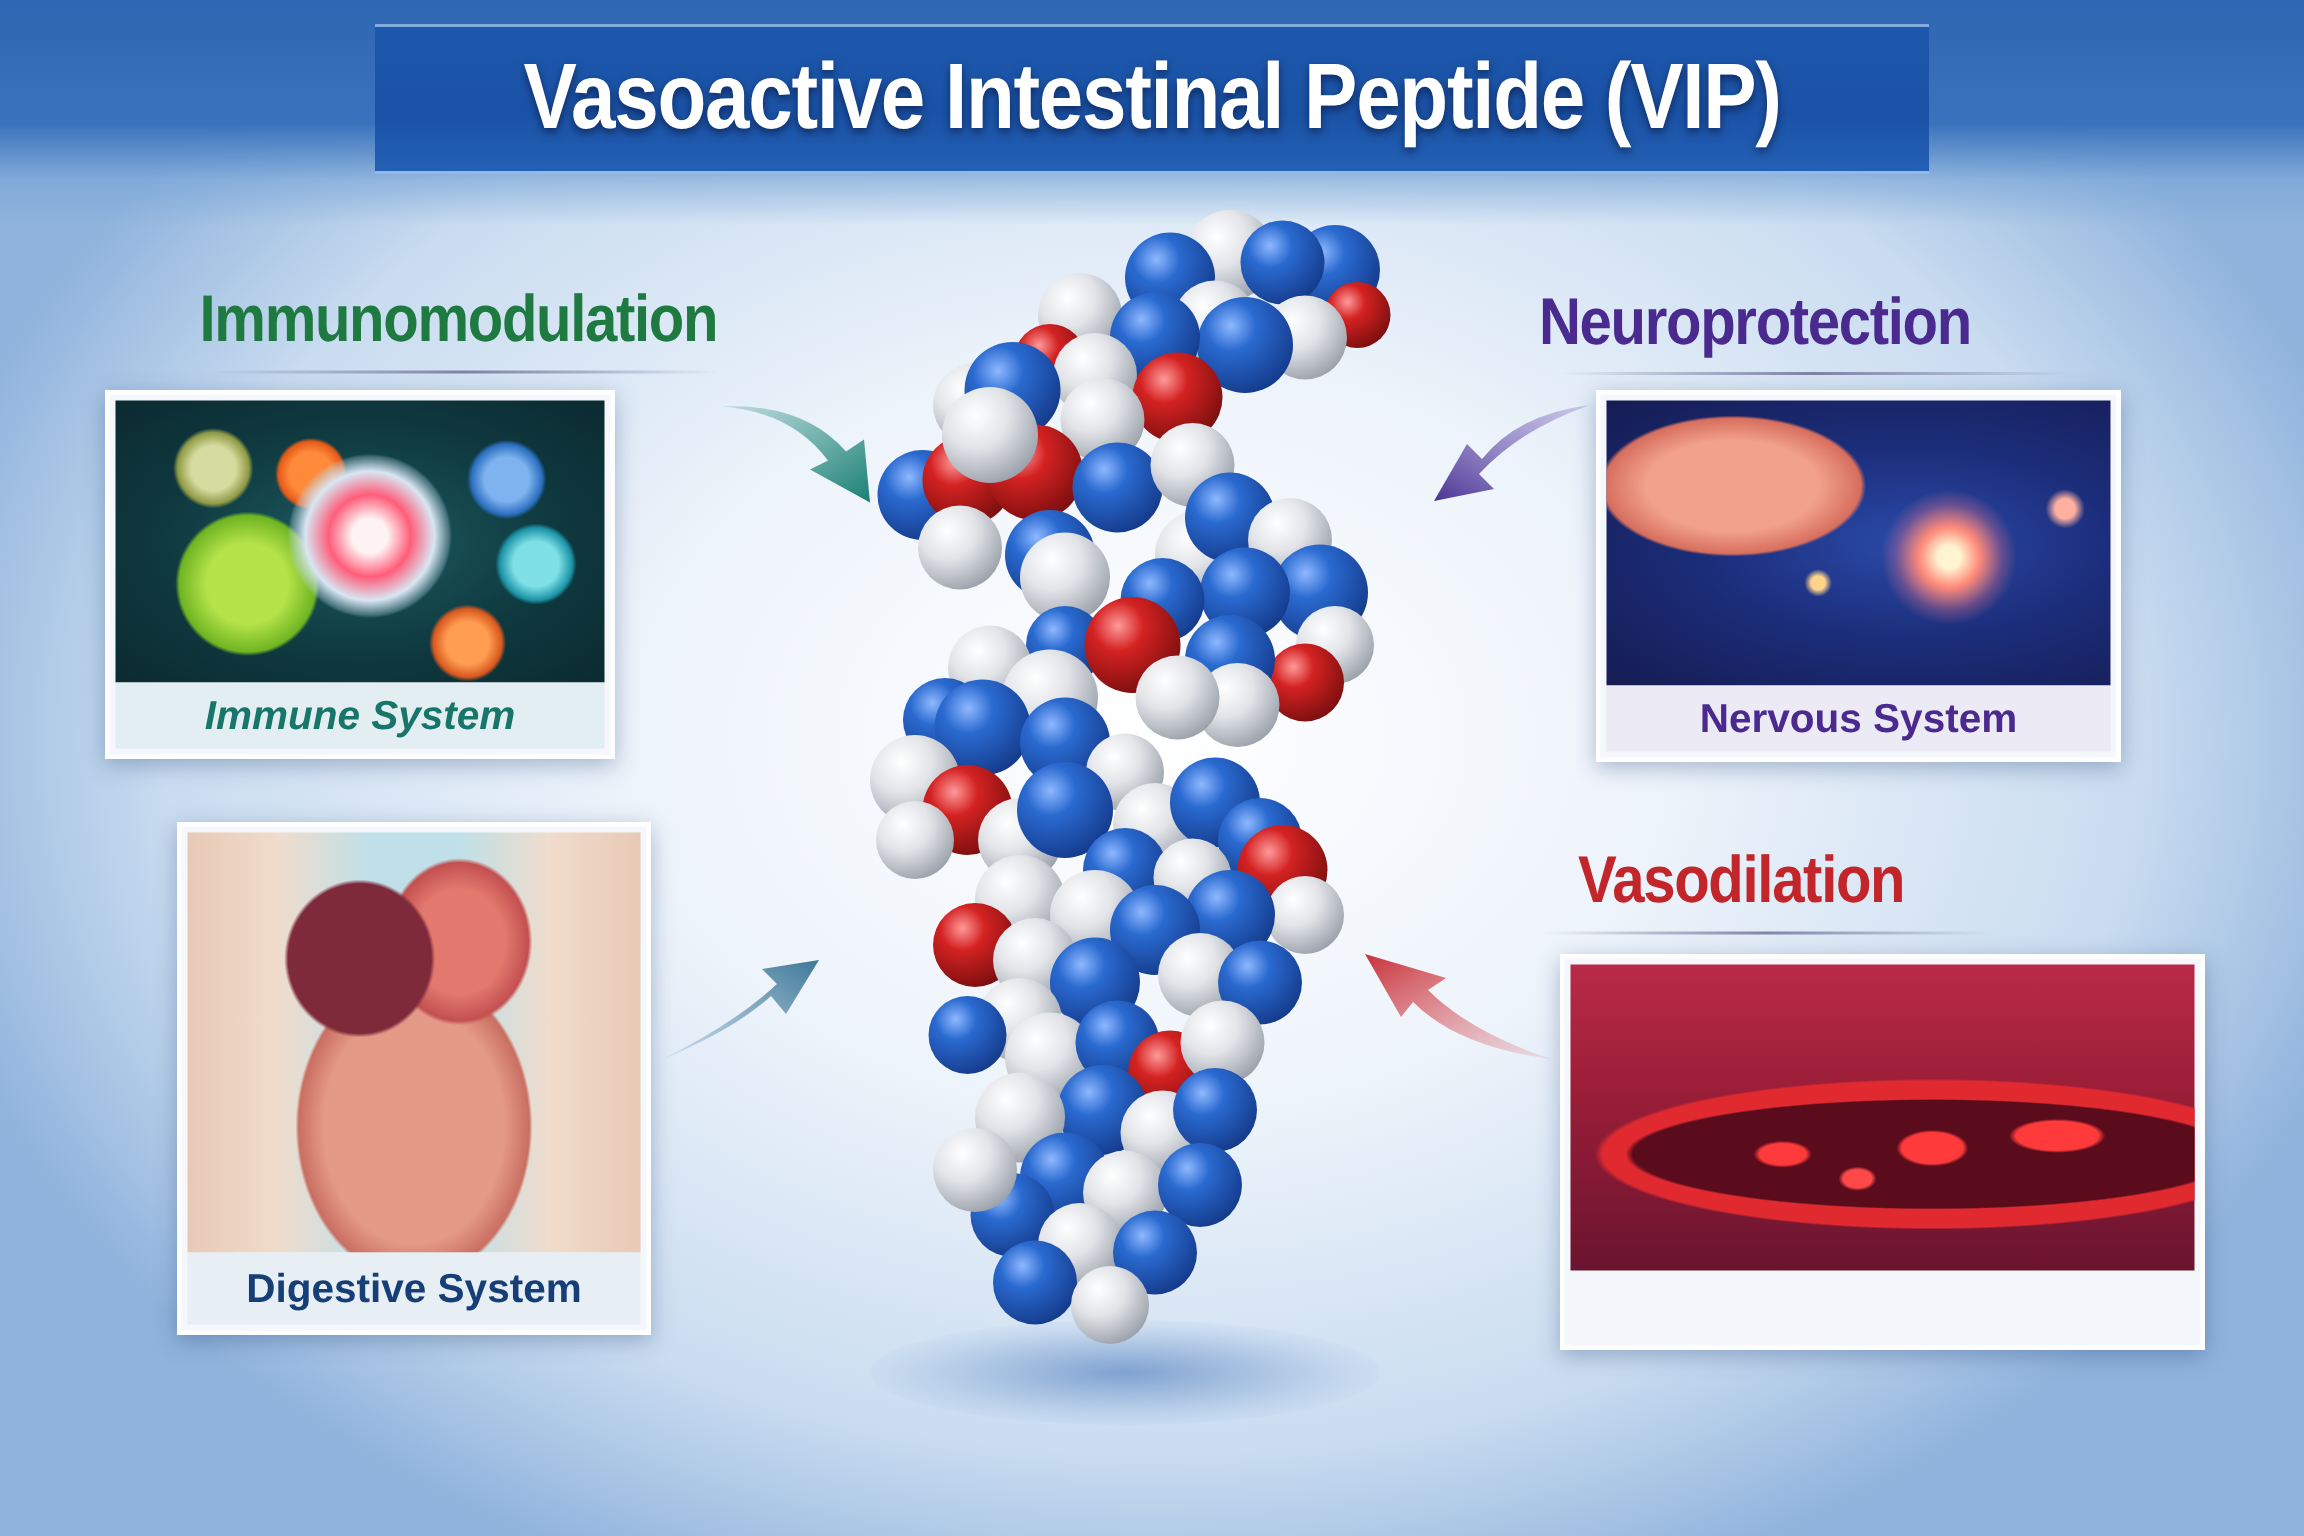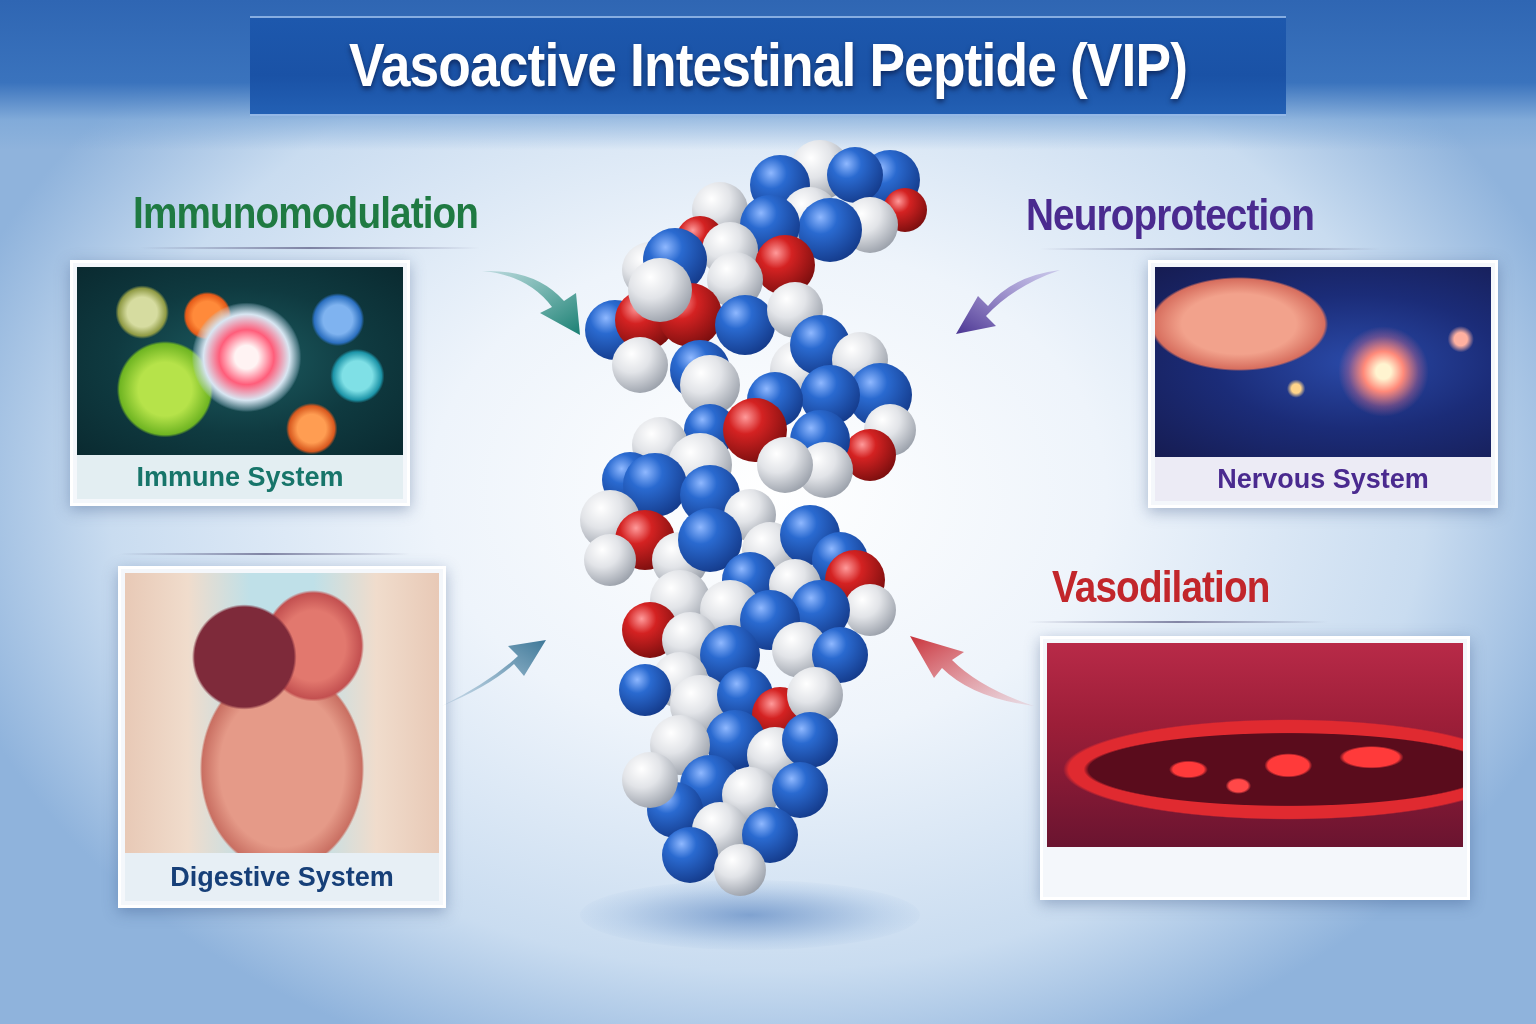--- a/index.html
+++ b/index.html
@@ -27,52 +27,52 @@
 </style>
 </head>
 <body>
 
 <div class="topband"></div>
 <div class="titlebar"></div>
 <div class="title">Vasoactive Intestinal Peptide (VIP)</div>
 
 <div class="heading" style="left:133px;top:188px;color:#1f7a42;">Immunomodulation</div>
 <div class="rule" style="left:140px;top:247px;width:340px;"></div>
-<div class="card" style="left:70px;top:260px;width:334px;height:240px;">
+<div class="card" style="left:70px;top:260px;width:334px;height:240px;font-style:italic;">
   <div class="pic" style="height:188px;background:radial-gradient(circle at 52% 48%,#fff3f3 0 6%,#ff5d7a 14%,#d8e6f2 22%,rgba(180,210,230,0.3) 27%,transparent 28%),radial-gradient(circle at 27% 65%,#b6e34a 0 10%,#6fb522 17%,transparent 18%),radial-gradient(circle at 40% 26%,#ff8a3a 0 6%,#e55a18 9%,transparent 10%),radial-gradient(circle at 20% 24%,#d6dca0 0 5%,#8f9a44 8%,transparent 9%),radial-gradient(circle at 80% 28%,#7fb3f0 0 5%,#2b6fc0 8%,transparent 9%),radial-gradient(circle at 86% 58%,#7fe0e6 0 5%,#1c94a8 8%,transparent 9%),radial-gradient(circle at 72% 86%,#ff9d52 0 5%,#d8581e 8%,transparent 9%),radial-gradient(ellipse at 50% 50%,#1d5d62 0%,#0f3a40 55%,#0a2a30 100%);"></div>
   <div class="cap" style="height:44px;line-height:44px;color:#17756a;background:#e3eef2;">Immune System</div>
 </div>
 <svg class="arrow" style="left:480px;top:265px;" width="110" height="80">
   <defs>
       <linearGradient id="ga" x1="0" y1="0" x2="1" y2="1">
         <stop offset="0" stop-color="#1f8a7a" stop-opacity="0.2"></stop>
         <stop offset="1" stop-color="#1a7f73"></stop>
       </linearGradient>
     </defs>
   <path d="M2 6 Q48 10 72 42 L60 48 L100 70 L96 28 L84 36 Q56 4 2 6 Z" fill="url(#ga)"></path>
 </svg>
 
 <div class="heading" style="left:1026px;top:190px;color:#4a2a8f;">Neuroprotection</div>
 <div class="rule" style="left:1040px;top:248px;width:340px;"></div>
-<div class="card" style="left:1148px;top:260px;width:344px;height:242px;">
+<div class="card" style="left:1064px;top:260px;width:344px;height:242px;">
   <div class="pic" style="height:190px;background:radial-gradient(ellipse at 25% 30%,#f2a28c 0 16%,#d76e5e 24%,transparent 25%),radial-gradient(circle at 68% 55%,#fff4d0 0 3%,#ff8a7a 8%,rgba(255,120,140,0.3) 14%,transparent 18%),radial-gradient(circle at 42% 64%,#ffd48a 0 2%,transparent 4%),radial-gradient(circle at 91% 38%,#ffb0a0 0 2%,transparent 4%),radial-gradient(ellipse at 60% 50%,#2a4aa8 0%,#1b2c78 50%,#161c52 100%);"></div>
   <div class="cap" style="height:44px;line-height:44px;color:#4a2a8f;background:#ecebf5;">Nervous System</div>
 </div>
 <svg class="arrow" style="left:952px;top:268px;" width="110" height="70">
   <defs>
       <linearGradient id="gb" x1="1" y1="0" x2="0" y2="1">
         <stop offset="0" stop-color="#8a70c8" stop-opacity="0.3"></stop>
         <stop offset="1" stop-color="#4a3592"></stop>
       </linearGradient>
     </defs>
   <path d="M108 2 Q60 8 36 38 L26 28 L4 66 L44 58 L34 48 Q62 18 108 2 Z" fill="url(#gb)"></path>
 </svg>
 
 <div class="rule" style="left:120px;top:553px;width:290px;"></div>
-<div class="card" style="left:118px;top:566px;width:310px;height:336px;padding-left:12px;">
+<div class="card" style="left:118px;top:548px;width:310px;height:336px;">
   <div class="pic" style="height:280px;background:radial-gradient(ellipse at 38% 30%,#7e2a3a 0 18%,transparent 19%),radial-gradient(ellipse at 60% 26%,#e2786e 0 12%,#c35050 18%,transparent 19%),radial-gradient(ellipse at 50% 70%,#e59a88 0 28%,#c96f62 36%,transparent 37%),linear-gradient(90deg,#e8c9b6 0%,#f0dccc 20%,#bfe0e8 40%,#bfe0e8 60%,#f0dccc 80%,#e8c9b6 100%);"></div>
   <div class="cap" style="height:48px;line-height:48px;color:#163f78;background:#e7eff5;">Digestive System</div>
 </div>
 <svg class="arrow" style="left:440px;top:634px;" width="110" height="76">
   <defs>
       <linearGradient id="gc" x1="0" y1="1" x2="1" y2="0">
         <stop offset="0" stop-color="#4f86a8" stop-opacity="0.15"></stop>
         <stop offset="1" stop-color="#3e7898"></stop>
       </linearGradient>
     </defs>

